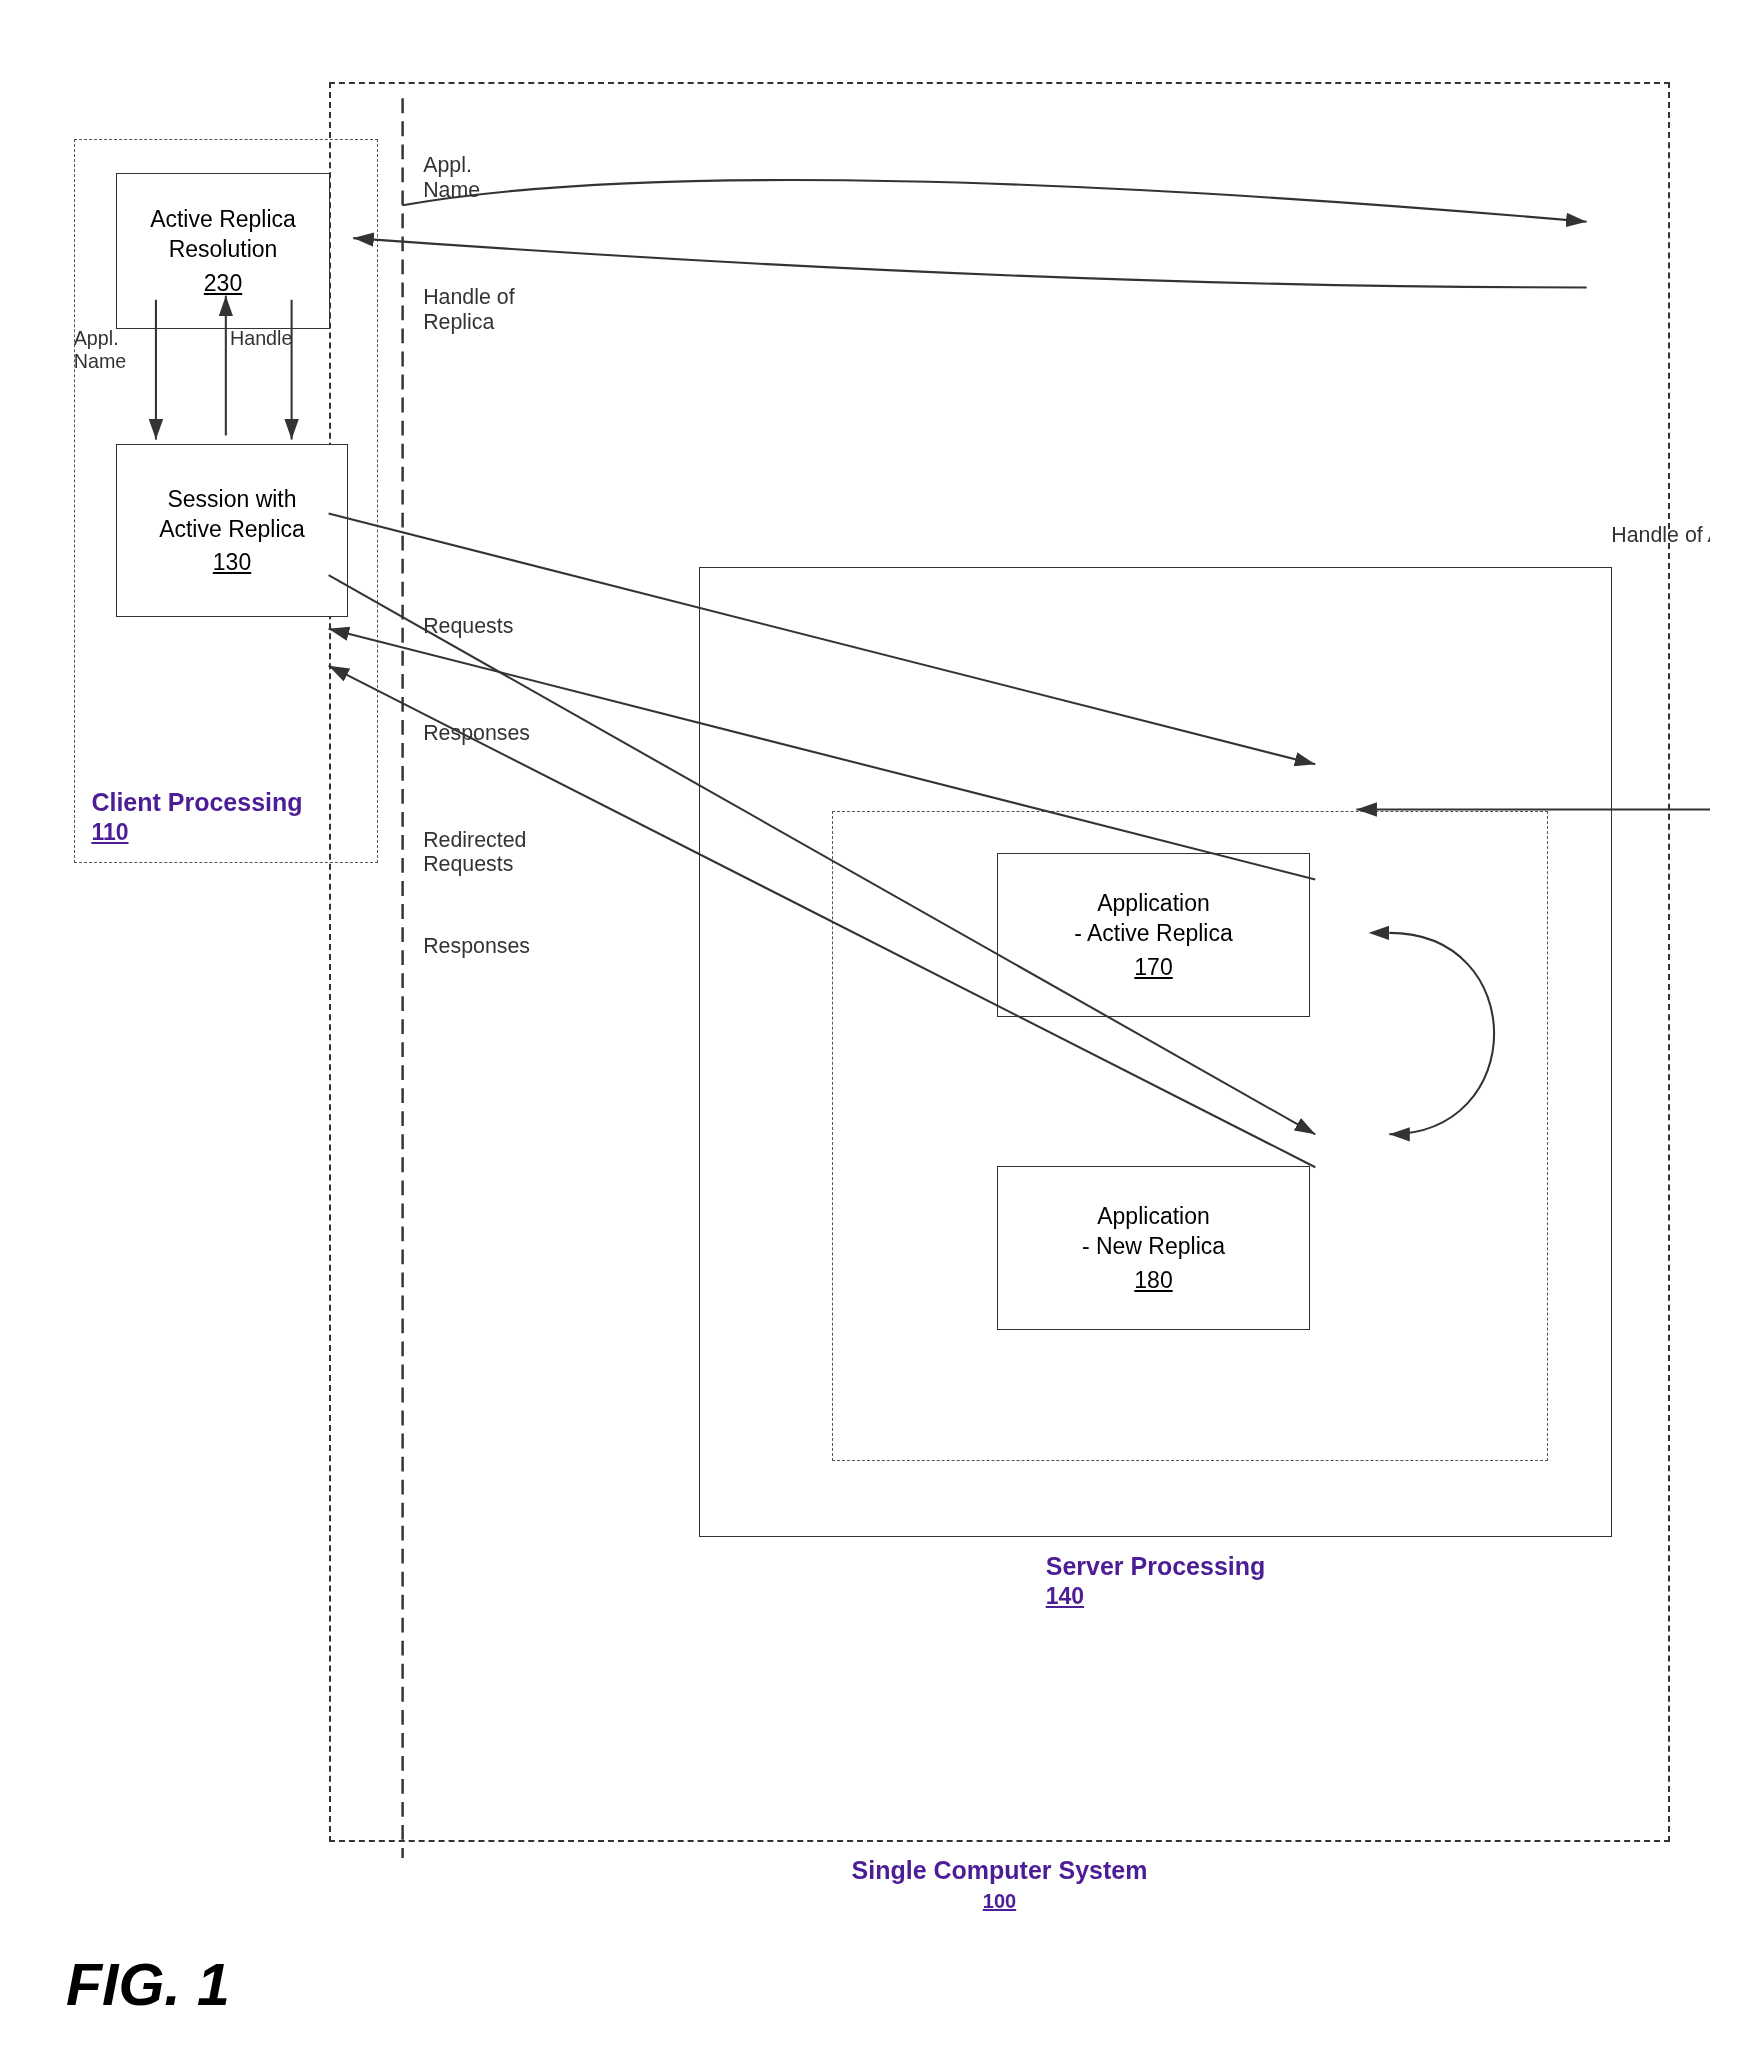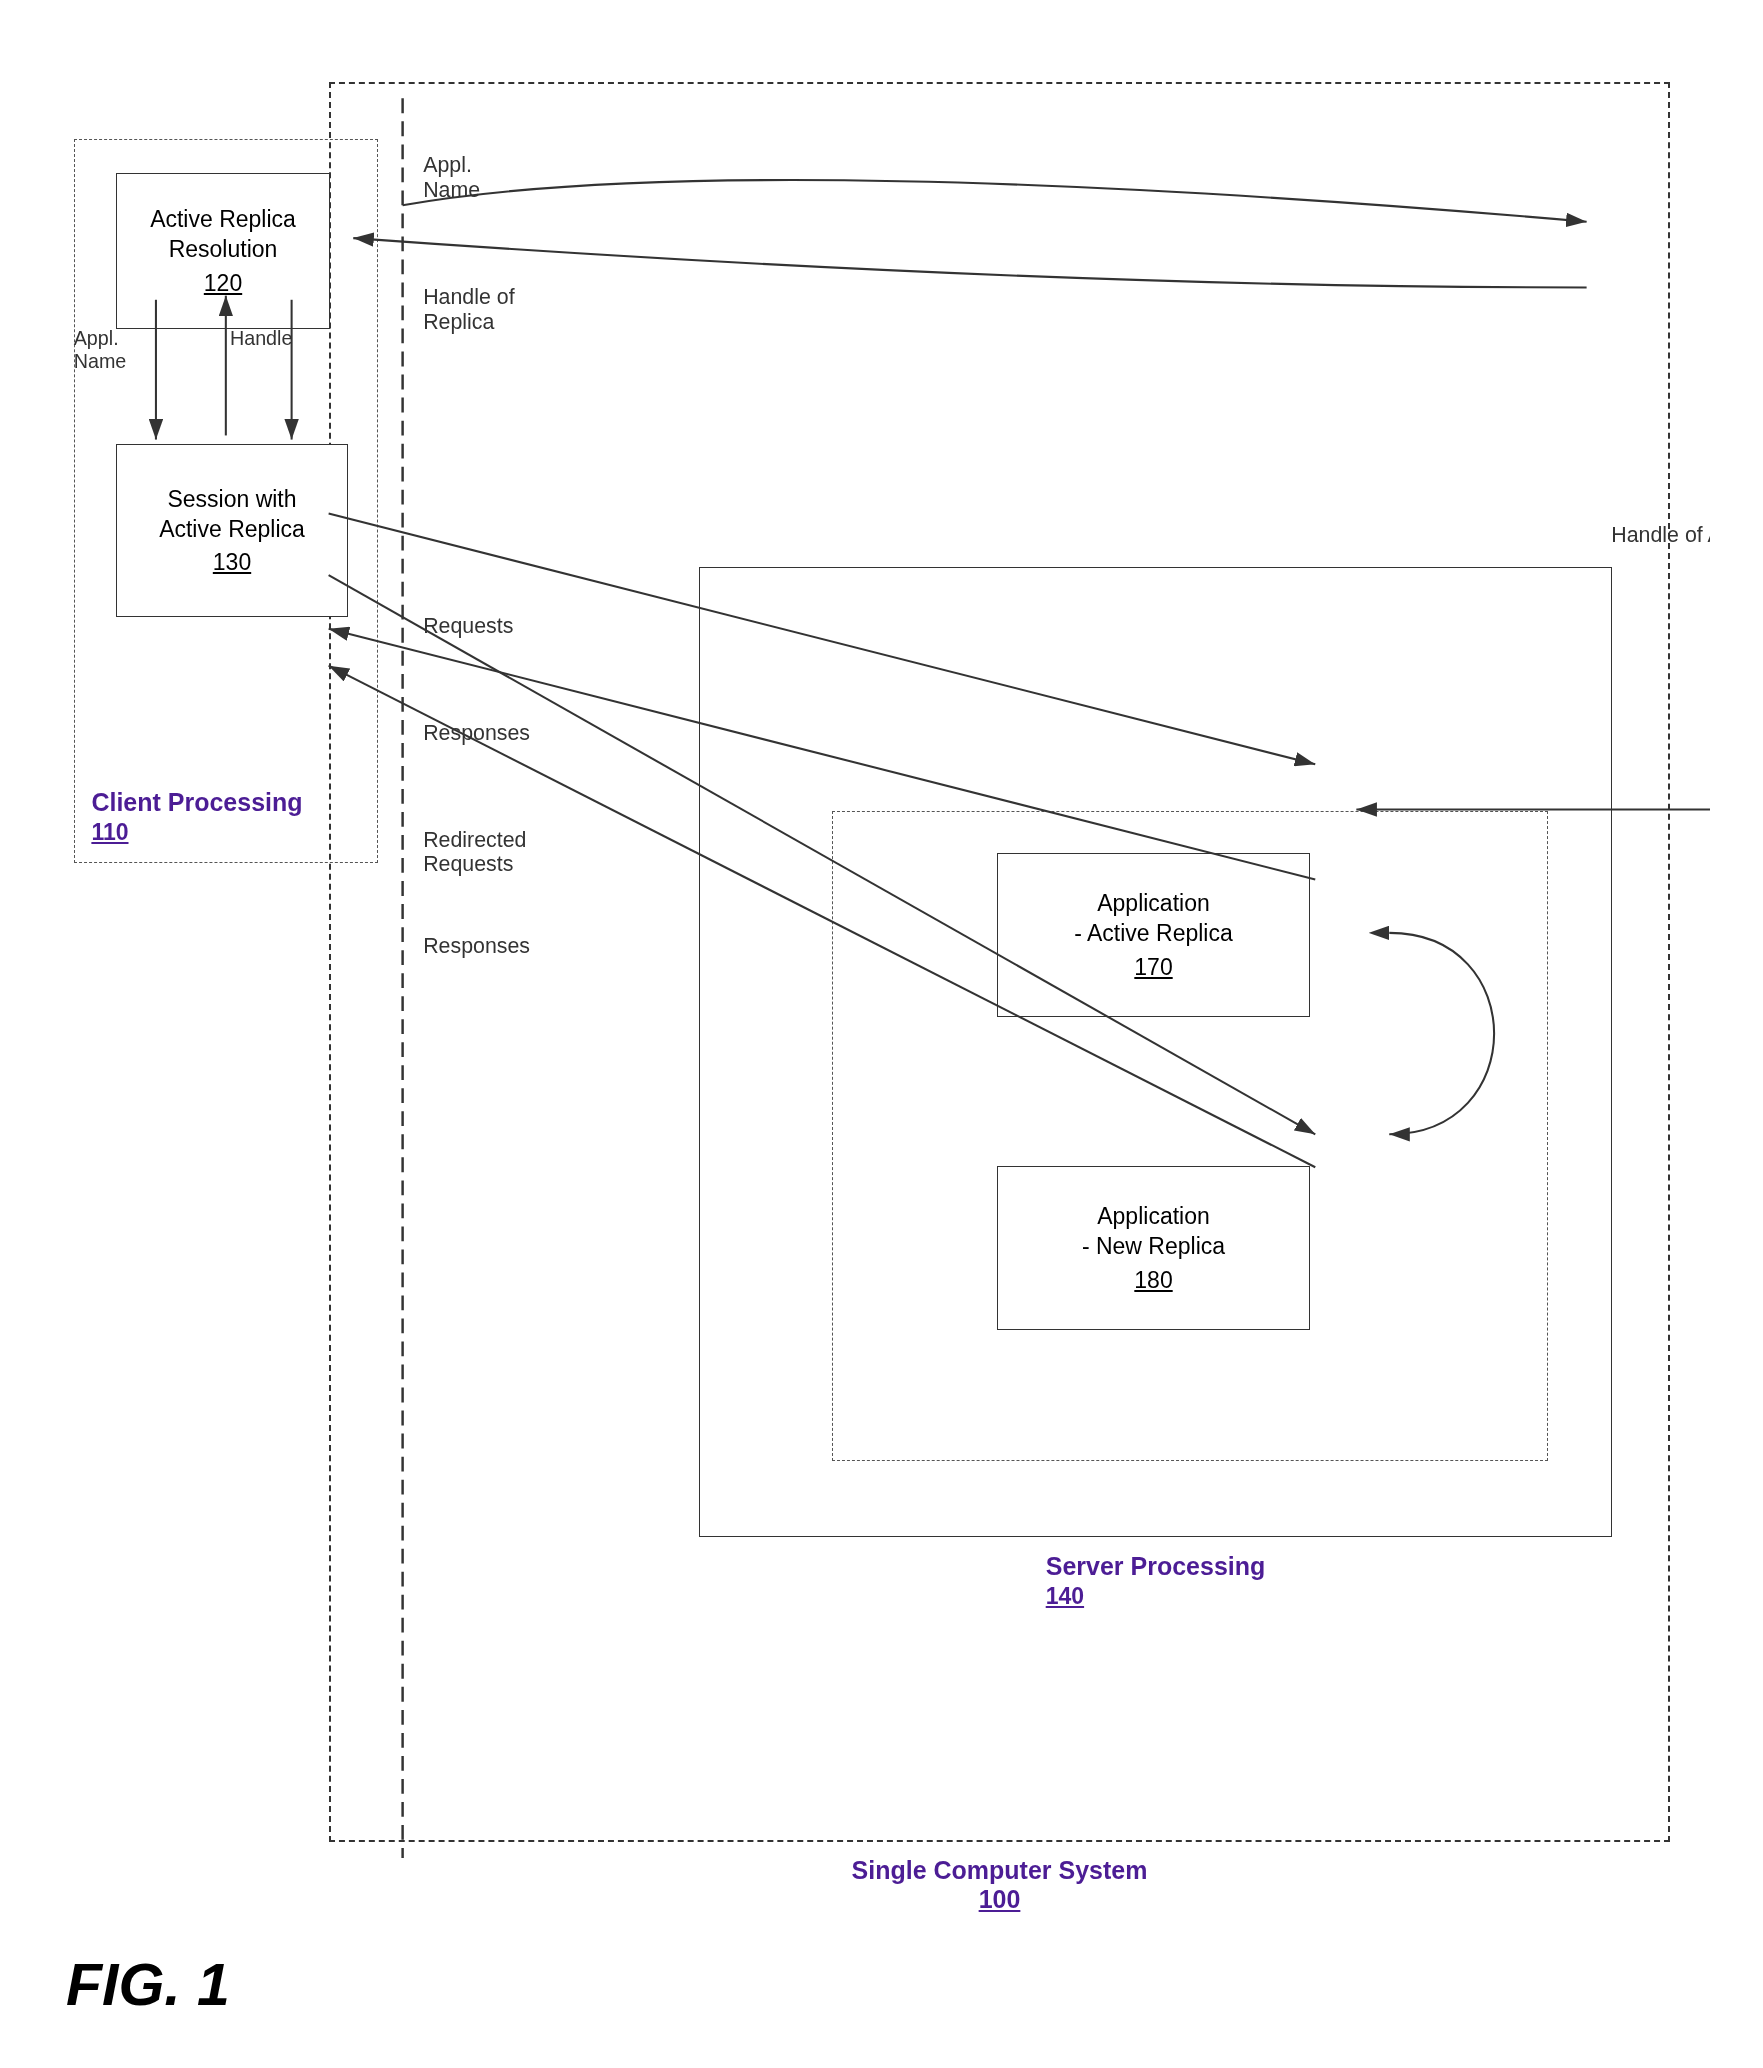--- a/index.html
+++ b/index.html
@@ -113,37 +113,37 @@
   </style>
 </head>
 <body>
 
 <div class="diagram-container">
 
   <div class="box-single-computer">
 
     <div class="label label-bold" style="position:absolute; bottom:-74px; left:50%; transform:translateX(-50%); text-align:center; white-space:nowrap;">
       <span>Single Computer System</span><br>
-      <span class="label-underline" style="font-size:25px;">100</span>
+      <span class="label-underline" style="font-size:20px;">100</span>
     </div>
   </div>
 
   <div class="box-client">
 
     <div class="label label-bold" style="position:absolute; bottom:16.4px; left:16.4px; text-align:left;">
       <span>Client Processing</span><br>
       <span class="label-underline" style="font-size:23px; font-weight:bold;">110</span>
     </div>
 
     <div class="component-box" style="top:33px; left:41px; width:214px; height:156px;">
       <div class="box-title">
         <span>Active Replica</span><br>
         <span>Resolution</span>
       </div>
-      <div class="box-number">120</div>
+      <div class="box-number">230</div>
     </div>
 
     <div class="component-box" style="top:304px; left:41px; width:232px; height:173px;">
       <div class="box-title">
         <span>Session with</span><br>
         <span>Active Replica</span>
       </div>
       <div class="box-number">130</div>
     </div>
 

